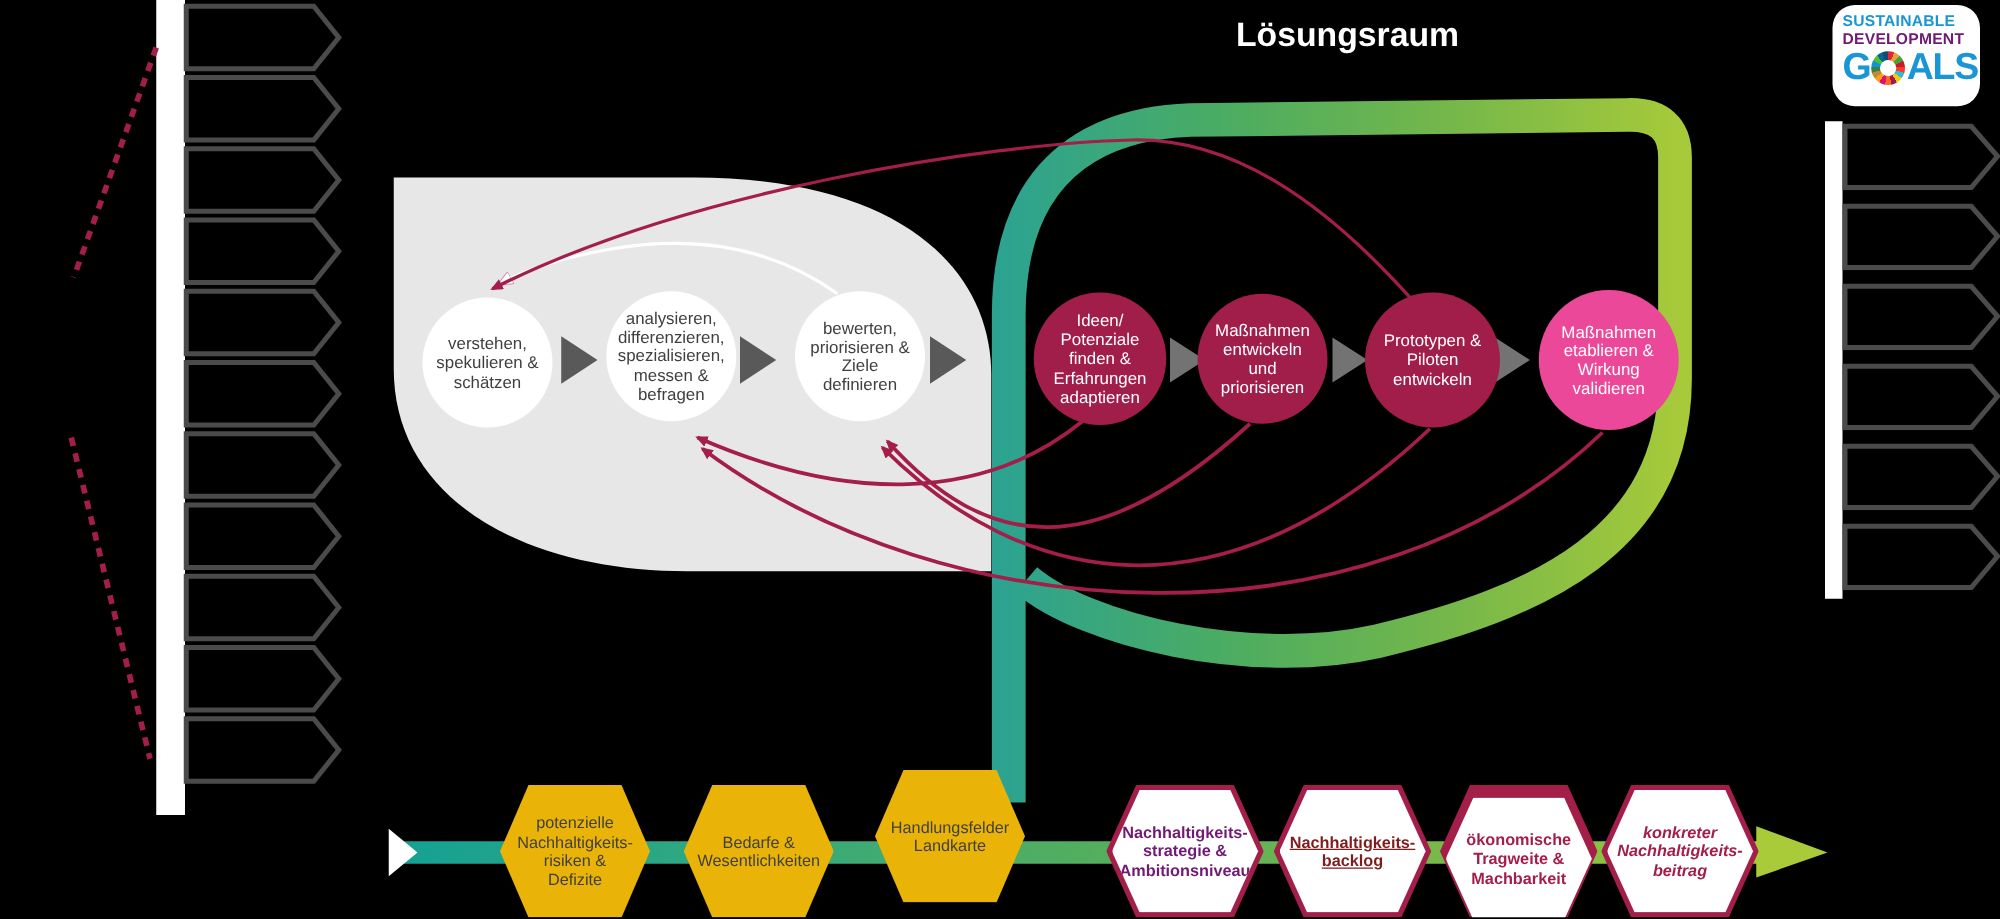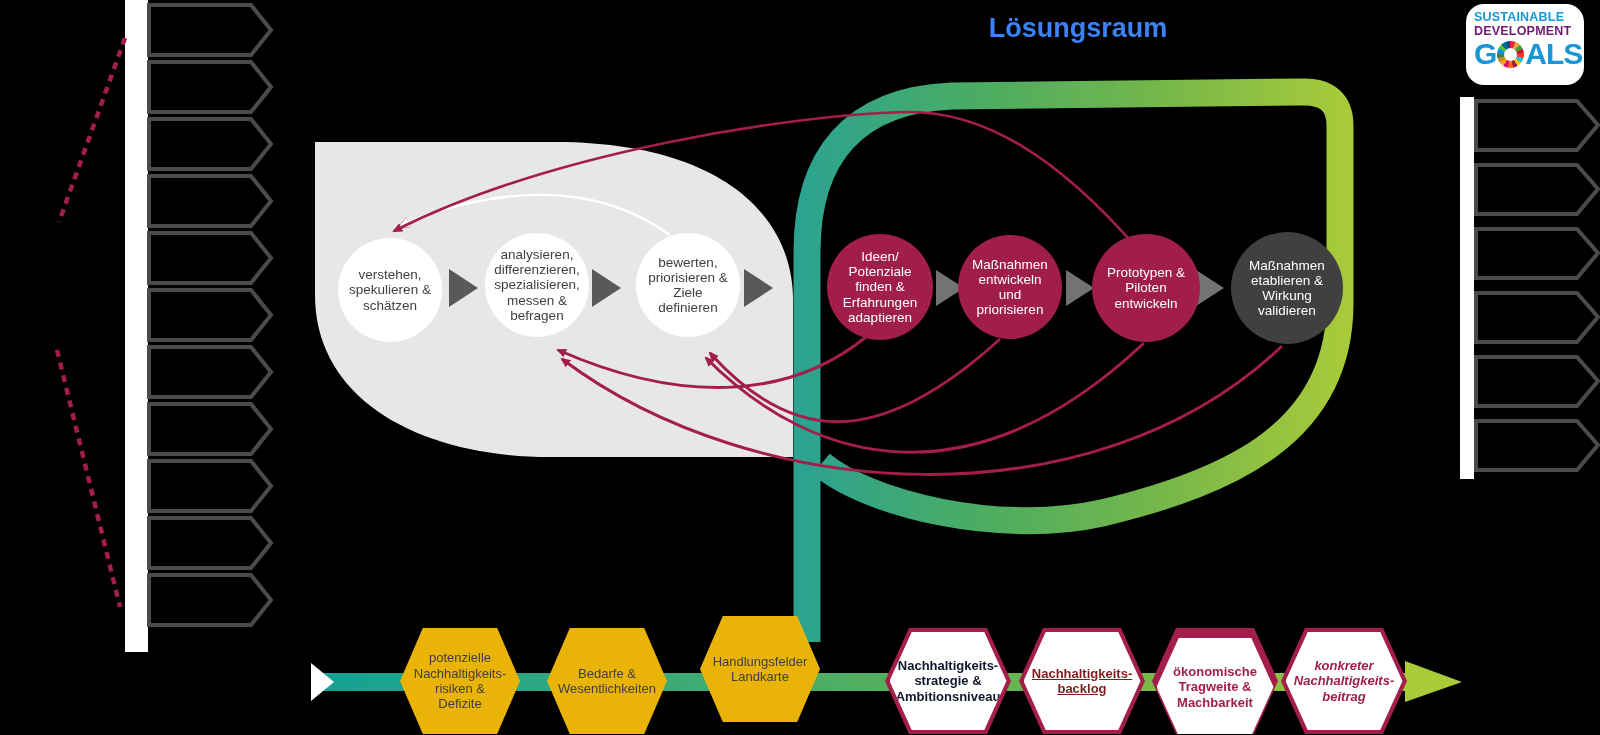--- a/index.html
+++ b/index.html
@@ -116,21 +116,21 @@
     <g fill="none">
       <path d="M 670,235 C 610,192 545,190 490,199 C 455,205 425,213 400,227" stroke="#ffffff" stroke-width="2.6" marker-end="url(#arrWhite)"></path>
       <path d="M 1136,247 C 1060,160 985,110 905,112 C 790,115 550,152 394,231" stroke="#A31E49" stroke-width="2.6" marker-end="url(#arrCrimson)"></path>
       <path d="M 866,337 C 786,402 676,402 558,350" stroke="#A31E49" stroke-width="3" marker-end="url(#arrCrimson)"></path>
       <path d="M 1000,339 C 876,452 790,442 710,353" stroke="#A31E49" stroke-width="3" marker-end="url(#arrCrimson)"></path>
       <path d="M 1144,343 C 975,502 818,470 706,358" stroke="#A31E49" stroke-width="3" marker-end="url(#arrCrimson)"></path>
       <path d="M 1282,346 C 1095,525 756,505 562,359" stroke="#A31E49" stroke-width="3" marker-end="url(#arrCrimson)"></path>
     </g>
   </svg>
 
-  <div class="abs heading" style="left:918px;top:13px;color:#3b82f6;">Lösungsraum</div>
+  <div class="abs heading" style="left:918px;top:13px;color:#ffffff;">Lösungsraum</div>
 
   <div class="abs" id="sdg-logo" style="left:1466px;top:4px;">
     <div class="sdg-line" style="color:#1A96D4;">SUSTAINABLE</div>
     <div class="sdg-line" style="color:#701a75;">DEVELOPMENT</div>
     <div class="sdg-goals" style="color:#1A96D4;">
       <span>G</span>
       <span class="wheel">
         <span class="wheel-inner"></span>
       </span>
       <span>ALS</span>
@@ -149,36 +149,36 @@
 
   <div class="abs circle circle-crimson" style="left:827px;top:234px;width:106px;height:106px;background:#A21E4A;">
     <span>Ideen/ Potenziale finden &amp; Erfahrungen adaptieren</span>
   </div>
   <div class="abs circle circle-crimson" style="left:958px;top:235px;width:104px;height:104px;background:#A21E4A;">
     <span>Maßnahmen entwickeln und priorisieren</span>
   </div>
   <div class="abs circle circle-crimson" style="left:1092px;top:234px;width:108px;height:108px;background:#A21E4A;">
     <span>Prototypen &amp; Piloten entwickeln</span>
   </div>
-  <div class="abs circle circle-crimson" style="left:1231px;top:232px;width:112px;height:112px;background:#404040;justify-content:center;">
+  <div class="abs circle circle-crimson" style="left:1231px;top:232px;width:112px;height:112px;background:#ec4899;justify-content:center;">
     <span>Maßnahmen etablieren &amp; Wirkung validieren</span>
   </div>
 
   <div class="abs hex hex-gray" style="left:400px;top:628px;width:120px;height:106px;">
     <span class="hex-label">potenzielle Nachhaltigkeits-risiken &amp; Defizite</span>
   </div>
   <div class="abs hex hex-gray" style="left:547px;top:628px;width:120px;height:106px;">
     <span class="hex-label">Bedarfe &amp; Wesentlichkeiten</span>
   </div>
   <div class="abs hex hex-gray" style="left:700px;top:616px;width:120px;height:106px;">
     <span class="hex-label">Handlungsfelder Landkarte</span>
   </div>
 
   <div class="abs hex-outer" style="left:885px;top:628px;width:126px;height:106px;background:#A31E49;">
-    <div class="hex-inner" style="color:#0f172a;">Nachhaltigkeits-strategie &amp; Ambitionsniveau</div>
+    <div class="hex-inner" style="color:#701a75;">Nachhaltigkeits-strategie &amp; Ambitionsniveau</div>
   </div>
   <div class="abs hex-outer" style="left:1019px;top:628px;width:126px;height:106px;background:#A31E49;">
     <div class="hex-inner" style="color:#7f1d1d;text-decoration:underline;">Nachhaltigkeits-backlog</div>
   </div>
   <div class="abs hex-outer" style="left:1152px;top:628px;width:126px;height:106px;background:#A31E49;">
     <div class="hex-inner" style="color:#A31E49;margin-top:12px;">ökonomische Tragweite &amp; Machbarkeit</div>
   </div>
   <div class="abs hex-outer" style="left:1281px;top:628px;width:126px;height:106px;background:#A31E49;">
     <div class="hex-inner" style="color:#A31E49;font-style:italic;">konkreter Nachhaltigkeits-beitrag</div>
   </div>

